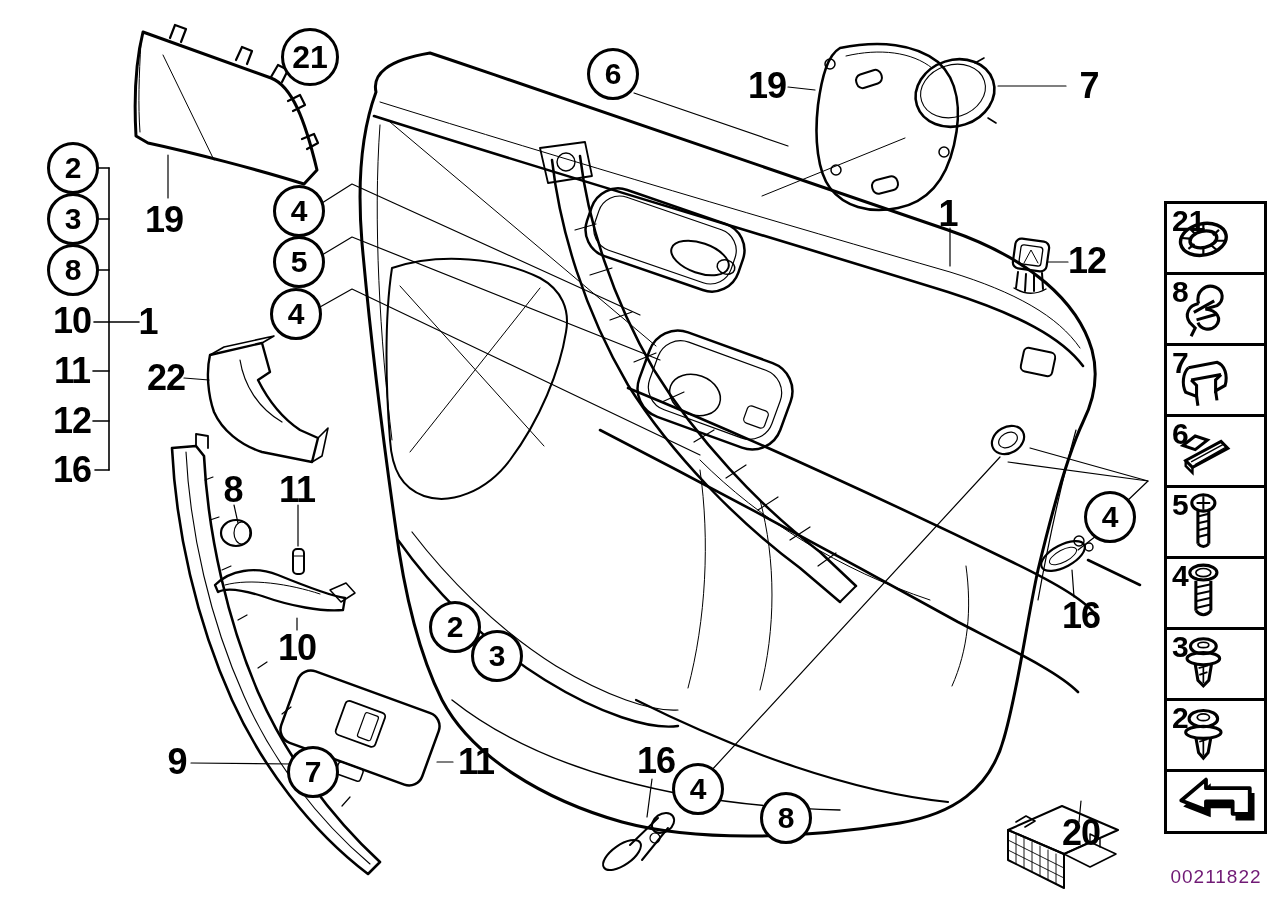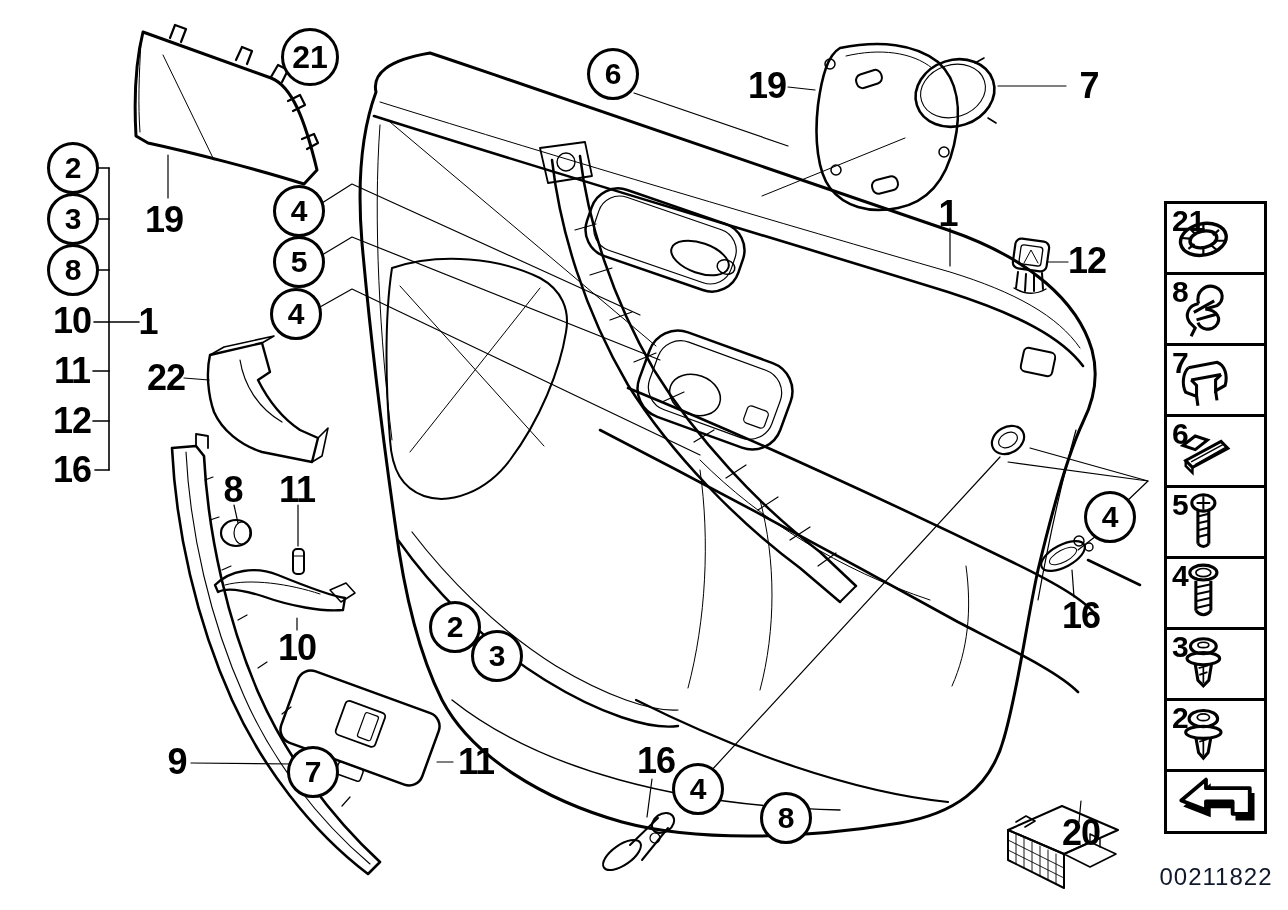--- a/index.html
+++ b/index.html
@@ -28,21 +28,21 @@
     margin-top:-3px;position:relative;background:#fff;
   }
   .hw-box:first-child{margin-top:0;}
   .hw-box.arrowbox{height:65px;}
   .hw-num{
     position:absolute;left:5px;top:2px;font-weight:bold;font-size:30px;line-height:1;
   }
   .hw-icon{position:absolute;right:2px;top:2px;}
   .footer-code{
     position:absolute;left:1216px;top:877px;transform:translate(-50%,-50%);
-    font-size:24px;letter-spacing:1px;color:#0f172a;white-space:nowrap;
+    font-size:19px;letter-spacing:1px;color:#701a75;white-space:nowrap;
   }
 </style>
 </head>
 <body>
 
 <div class="stage">
 
   <svg width="1288" height="910" viewBox="0 0 1288 910">
     <g stroke="#000" fill="none" stroke-linecap="round" stroke-linejoin="round">
 

